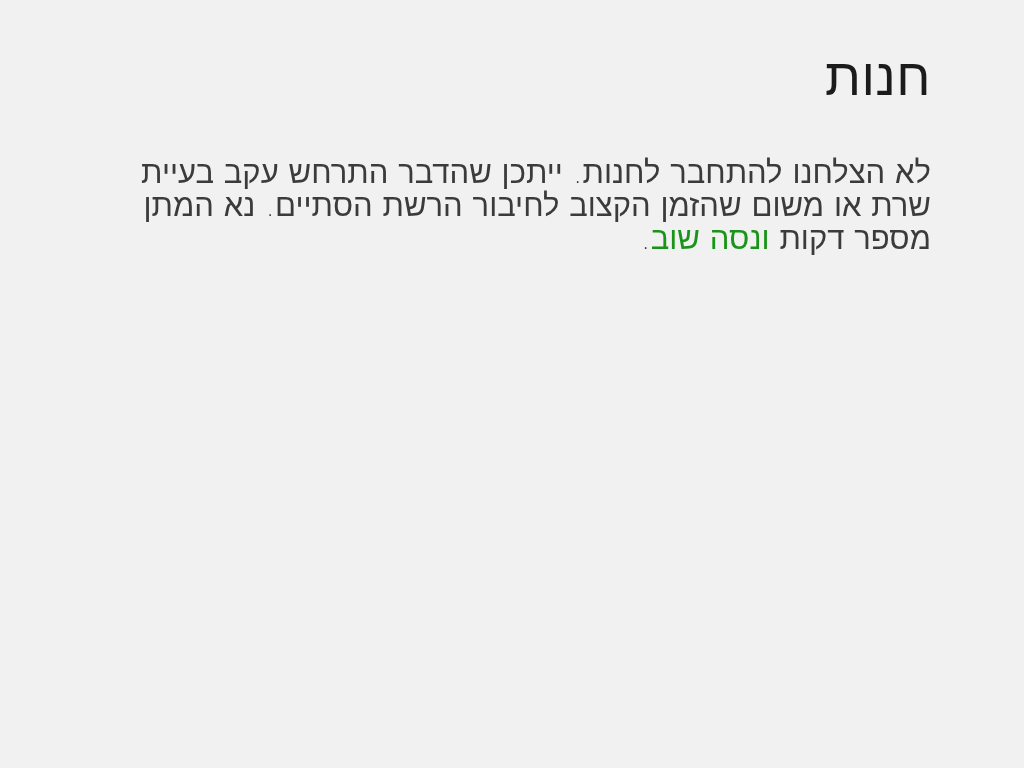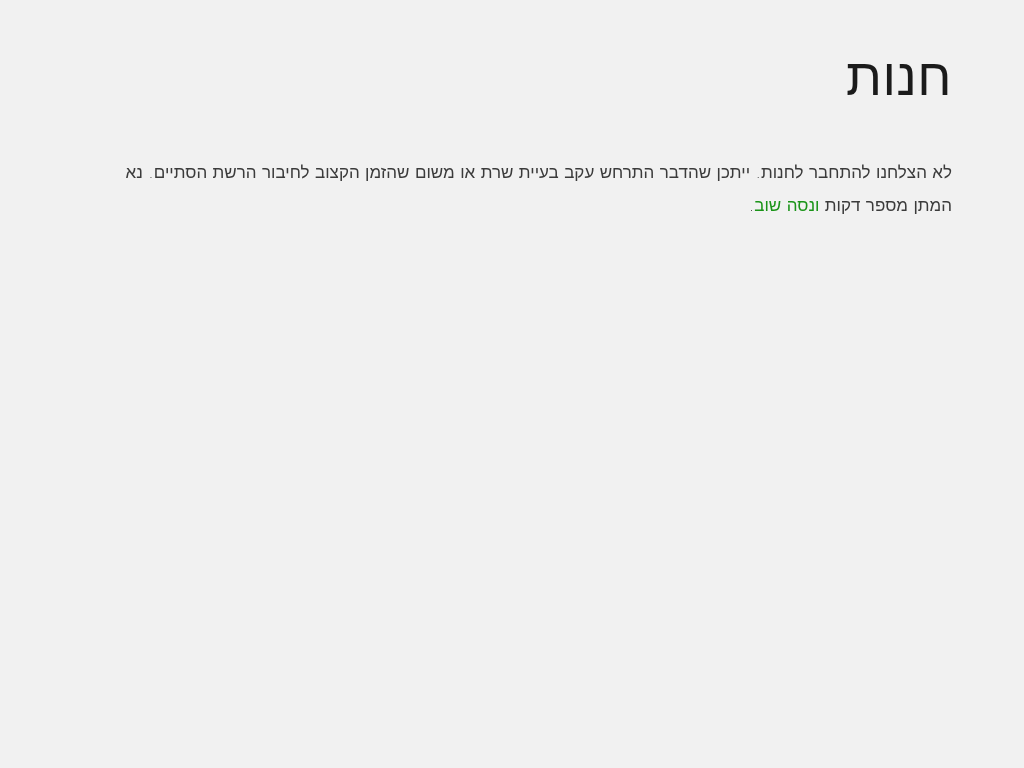--- a/index.html
+++ b/index.html
@@ -22,41 +22,41 @@
     box-sizing: border-box;
     background: #f1f1f1;
     direction: rtl;
   }
 
   .content-wrap {
     position: absolute;
     top: 0;
     right: 0;
     width: 1024px;
-    padding-right: 72px;
+    padding-right: 93px;
     padding-left: 95px;
     box-sizing: border-box;
   }
 
   .page-title {
     margin: 0;
     padding-top: 48px;
     font-size: 52px;
     line-height: 1.15;
     font-weight: 200;
     color: #1b1b1b;
     text-align: right;
     letter-spacing: 0.5px;
     white-space: nowrap;
   }
 
   .message-block {
     margin: 0;
     padding-top: 48px;
-    font-size: 17px;
+    font-size: 31px;
     line-height: 33px;
     font-weight: 300;
     color: #3b3b3b;
     text-align: right;
     direction: rtl;
   }
 
   .message-block .retry-link {
     color: #1a9418;
     text-decoration: none;

